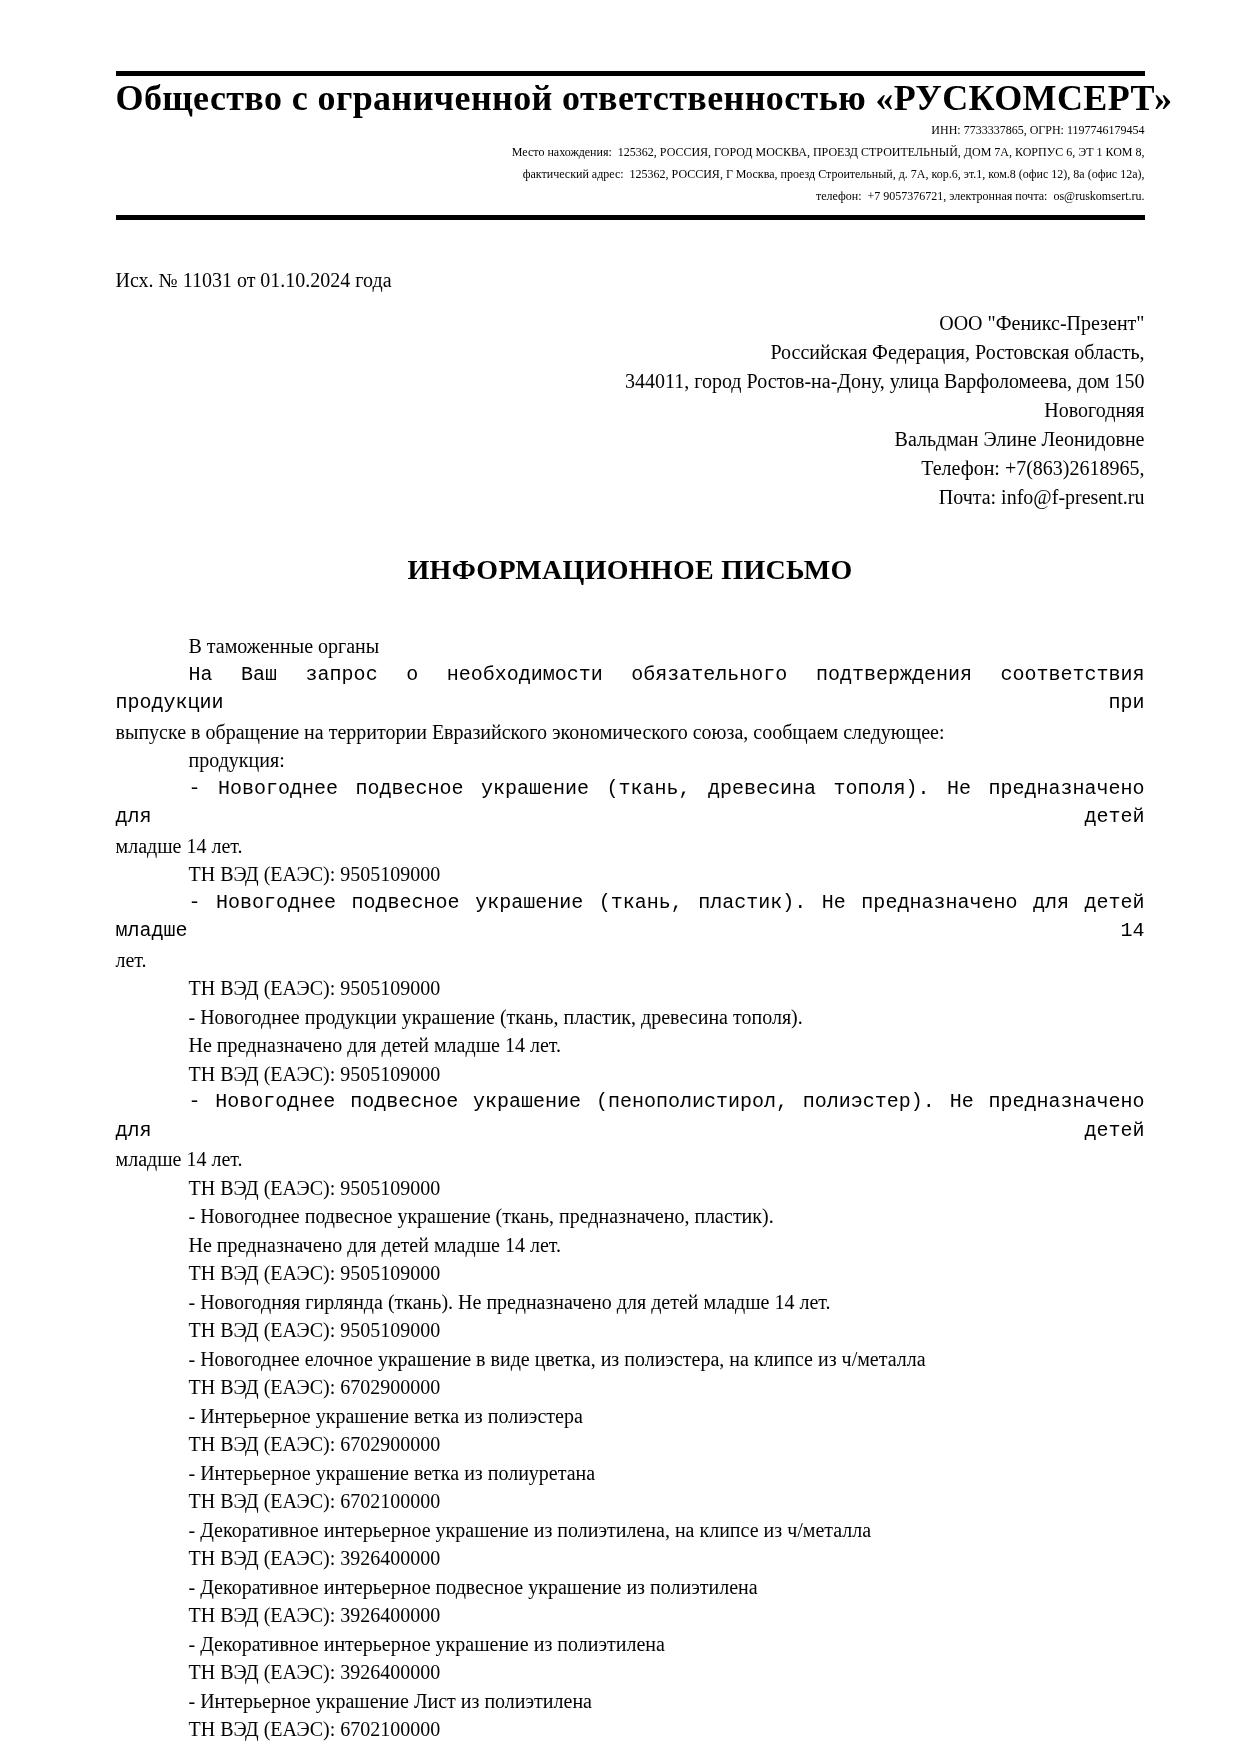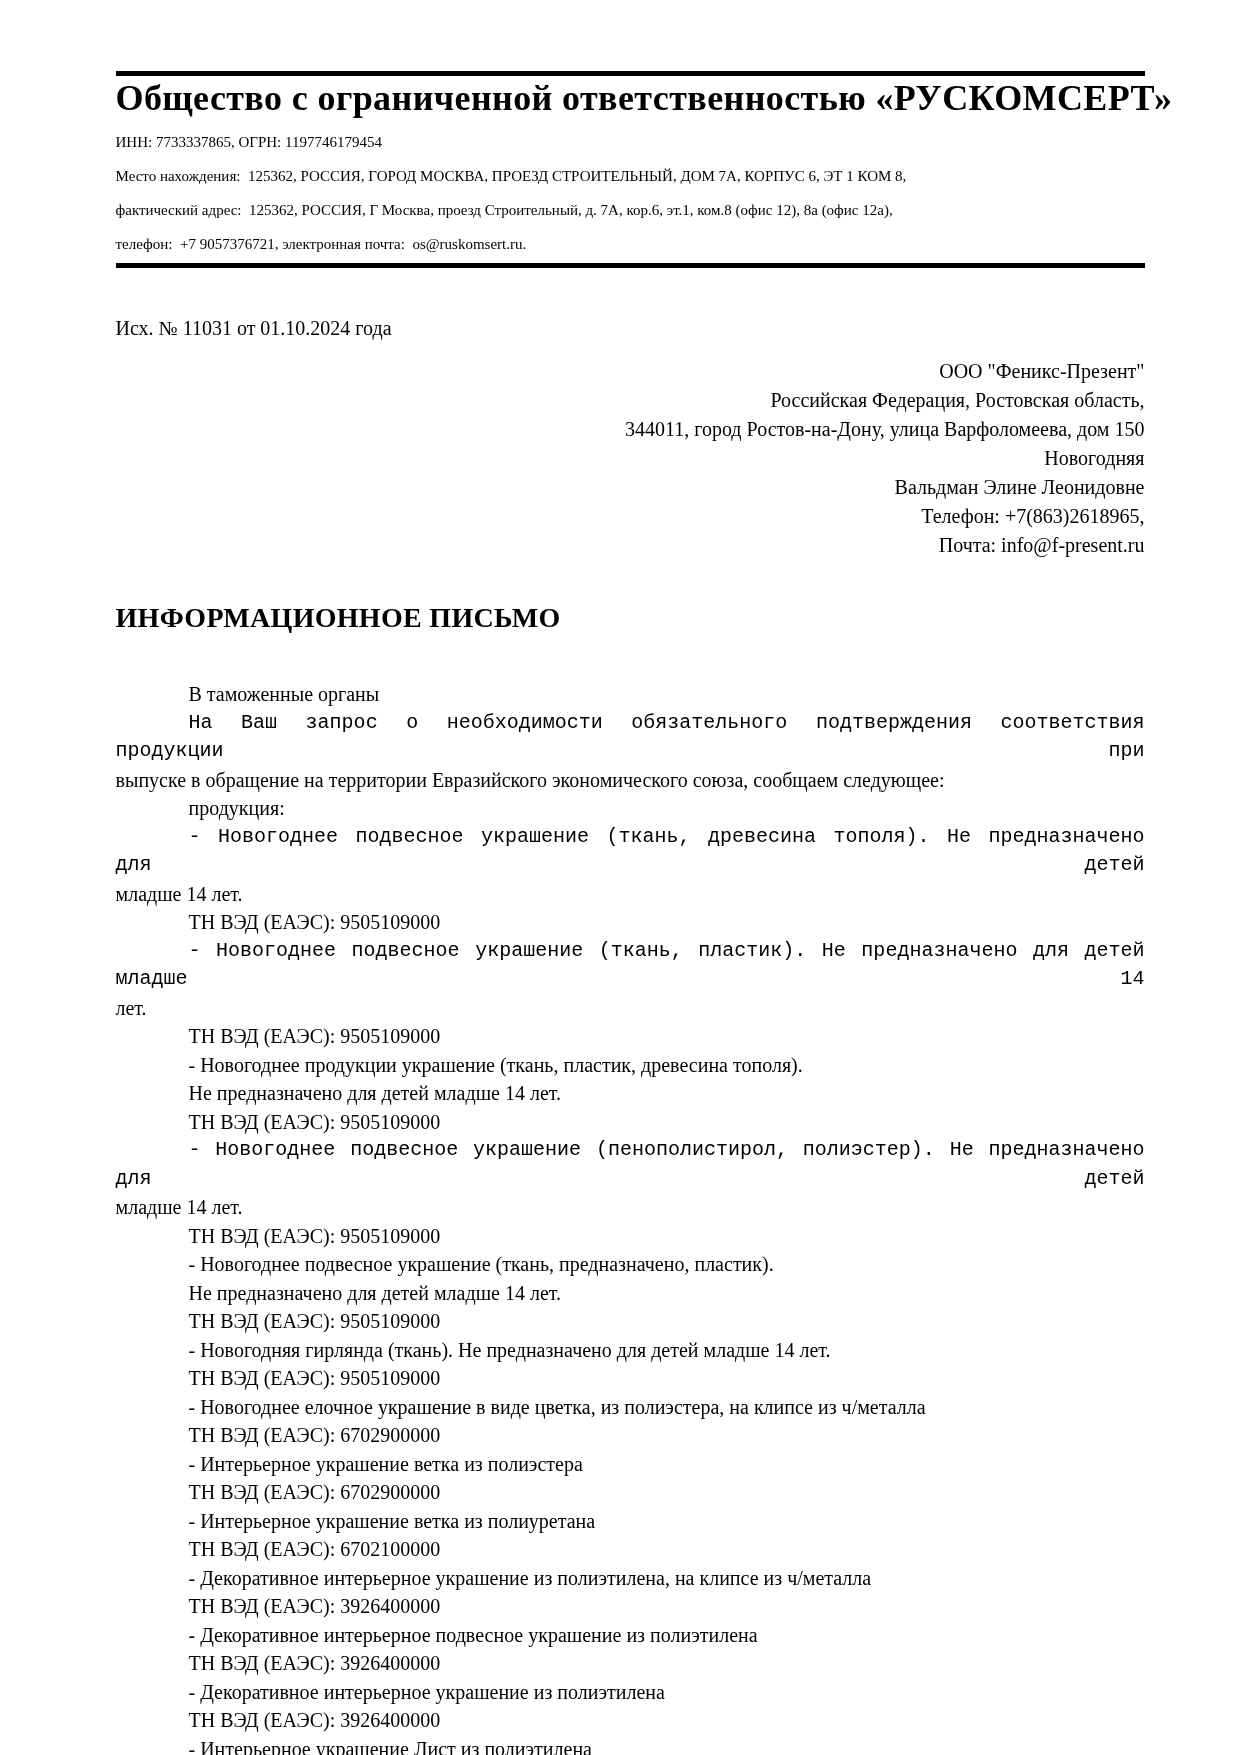--- a/index.html
+++ b/index.html
@@ -24,39 +24,39 @@
   .org-name {
     text-align: center;
     font-weight: bold;
     font-size: 36px;
     line-height: 42px;
     letter-spacing: 0.4px;
     margin-top: 1px;
     white-space: nowrap;
   }
   .hdr-line {
-    text-align: left;
-    font-size: 15px;
+    text-align: right;
+    font-size: 12px;
     line-height: 22px;
     white-space: pre-wrap;
-    margin-top: 12px;
   }
   .outgoing-ref {
     margin-top: 46px;
     font-size: 20px;
     line-height: 29px;
   }
   .recipient {
     margin-top: 14px;
     text-align: right;
     font-size: 20px;
     line-height: 29px;
   }
   .letter-title {
     margin-top: 41px;
+    text-align: center;
     font-weight: bold;
     font-size: 28px;
     line-height: 33px;
     letter-spacing: 0.3px;
   }
   .letter-body {
     margin-top: 46px;
     font-size: 20px;
     line-height: 28.5px;
   }

